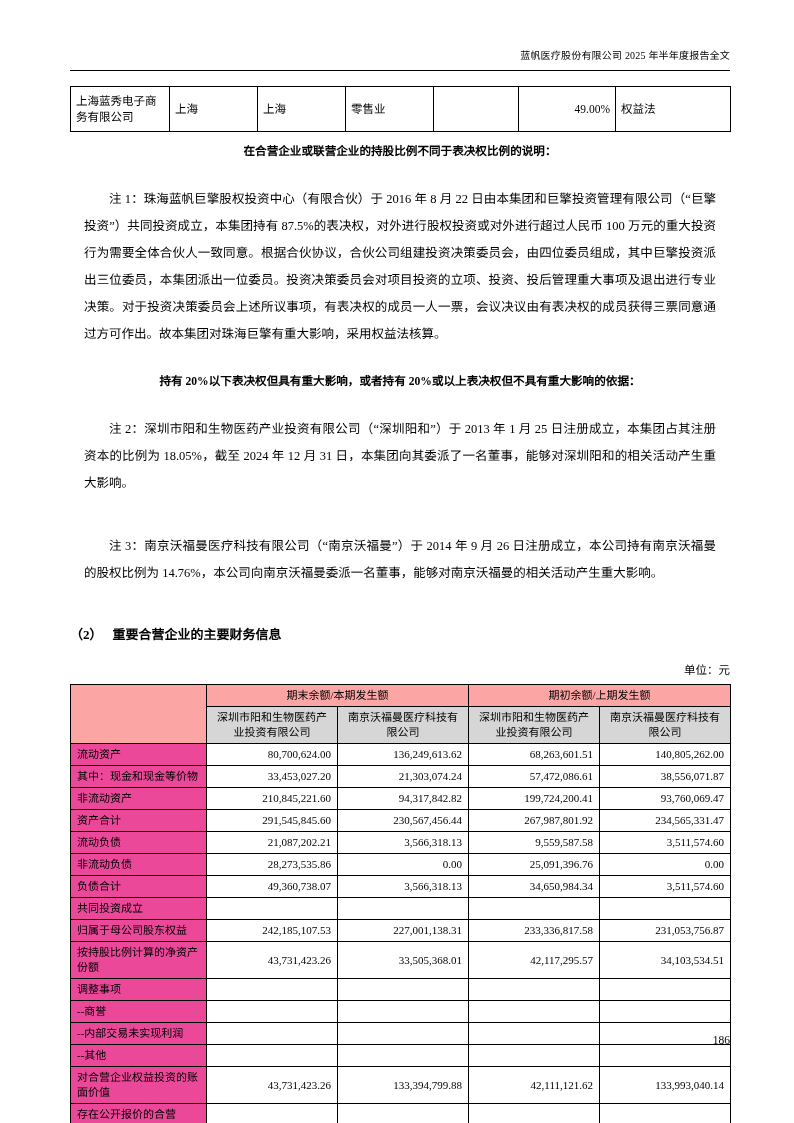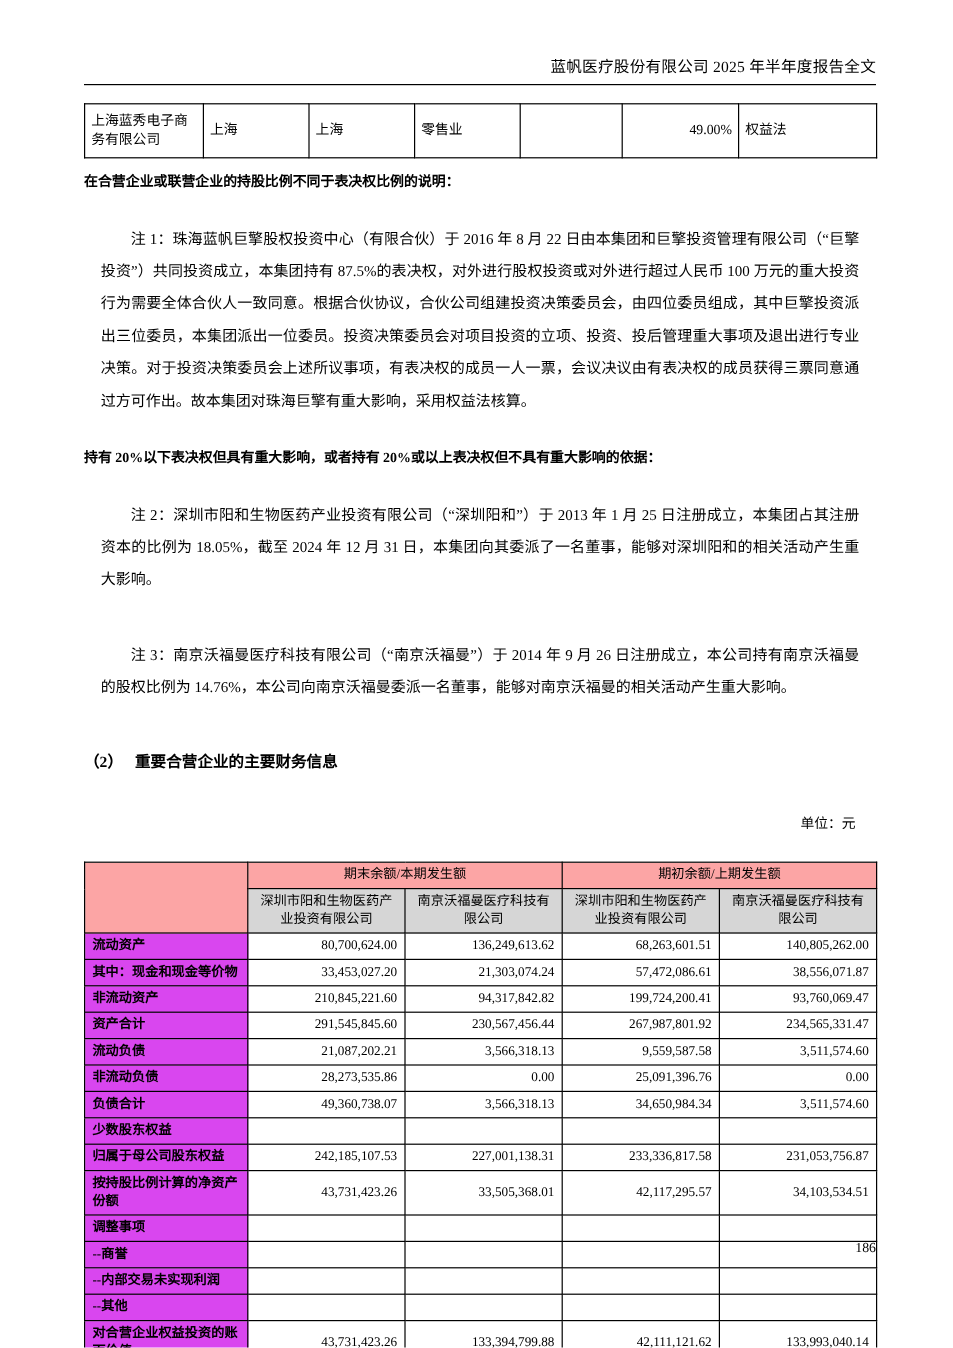--- a/index.html
+++ b/index.html
@@ -24,21 +24,21 @@
     padding: 0;
   }
 
   
   .running-header {
     position: absolute;
     left: 70px;
     top: 48px;
     width: 660px;
     text-align: right;
-    font-size: 13px;
+    font-size: 10px;
     line-height: 16px;
     color: #000;
     letter-spacing: 0.2px;
   }
   .header-rule {
     position: absolute;
     left: 70px;
     top: 70px;
     width: 660px;
     height: 1px;
@@ -77,60 +77,59 @@
     font-size: 12.5px;
     line-height: 27px;
     text-align: justify;
     text-justify: inter-ideograph;
   }
   p.lead {
     margin: 0;
     font-size: 11.6px;
     line-height: 24px;
     font-weight: bold;
-    text-align: left;
+    text-align: center;
   }
   p.indent { text-indent: 2em; }
   .gap-s { height: 8px; }
   .gap-m { height: 13px; }
   .gap-l { height: 22px; }
 
   h3.section-title {
     margin: 0;
     font-size: 13px;
     font-weight: bold;
     line-height: 24px;
   }
   h3.section-title .num { margin-right: 10px; }
 
   .unit-line {
-    margin: 17px;
+    margin: 0;
     font-size: 11.5px;
     line-height: 20px;
     text-align: right;
   }
 
   
   table.fin {
     border-collapse: collapse;
     table-layout: fixed;
     width: 660px;
     font-size: 11px;
   }
   table.fin td {
     border: 1px solid #000;
     padding: 3px 6px;
     line-height: 15px;
     vertical-align: middle;
     word-break: break-all;
   }
   table.fin td.rowhead {
-    background: #d946ef;
+    background: #ec4899;
     text-align: left;
-    font-weight: bold;
   }
   table.fin td.grouphead {
     background: #fca5a5;
     text-align: center;
     font-weight: normal;
   }
   table.fin td.colhead {
     background: #d6d6d6;
     text-align: center;
     margin-top: 29px;
@@ -277,21 +276,21 @@
             <td class="num">0.00</td>
           </tr>
           <tr>
             <td class="rowhead">负债合计</td>
             <td class="num">49,360,738.07</td>
             <td class="num">3,566,318.13</td>
             <td class="num">34,650,984.34</td>
             <td class="num">3,511,574.60</td>
           </tr>
           <tr>
-            <td class="rowhead">少数股东权益</td>
+            <td class="rowhead">共同投资成立</td>
             <td class="num blankcell"></td>
             <td class="num blankcell"></td>
             <td class="num blankcell"></td>
             <td class="num blankcell"></td>
           </tr>
           <tr>
             <td class="rowhead">归属于母公司股东权益</td>
             <td class="num">242,185,107.53</td>
             <td class="num">227,001,138.31</td>
             <td class="num">233,336,817.58</td>

